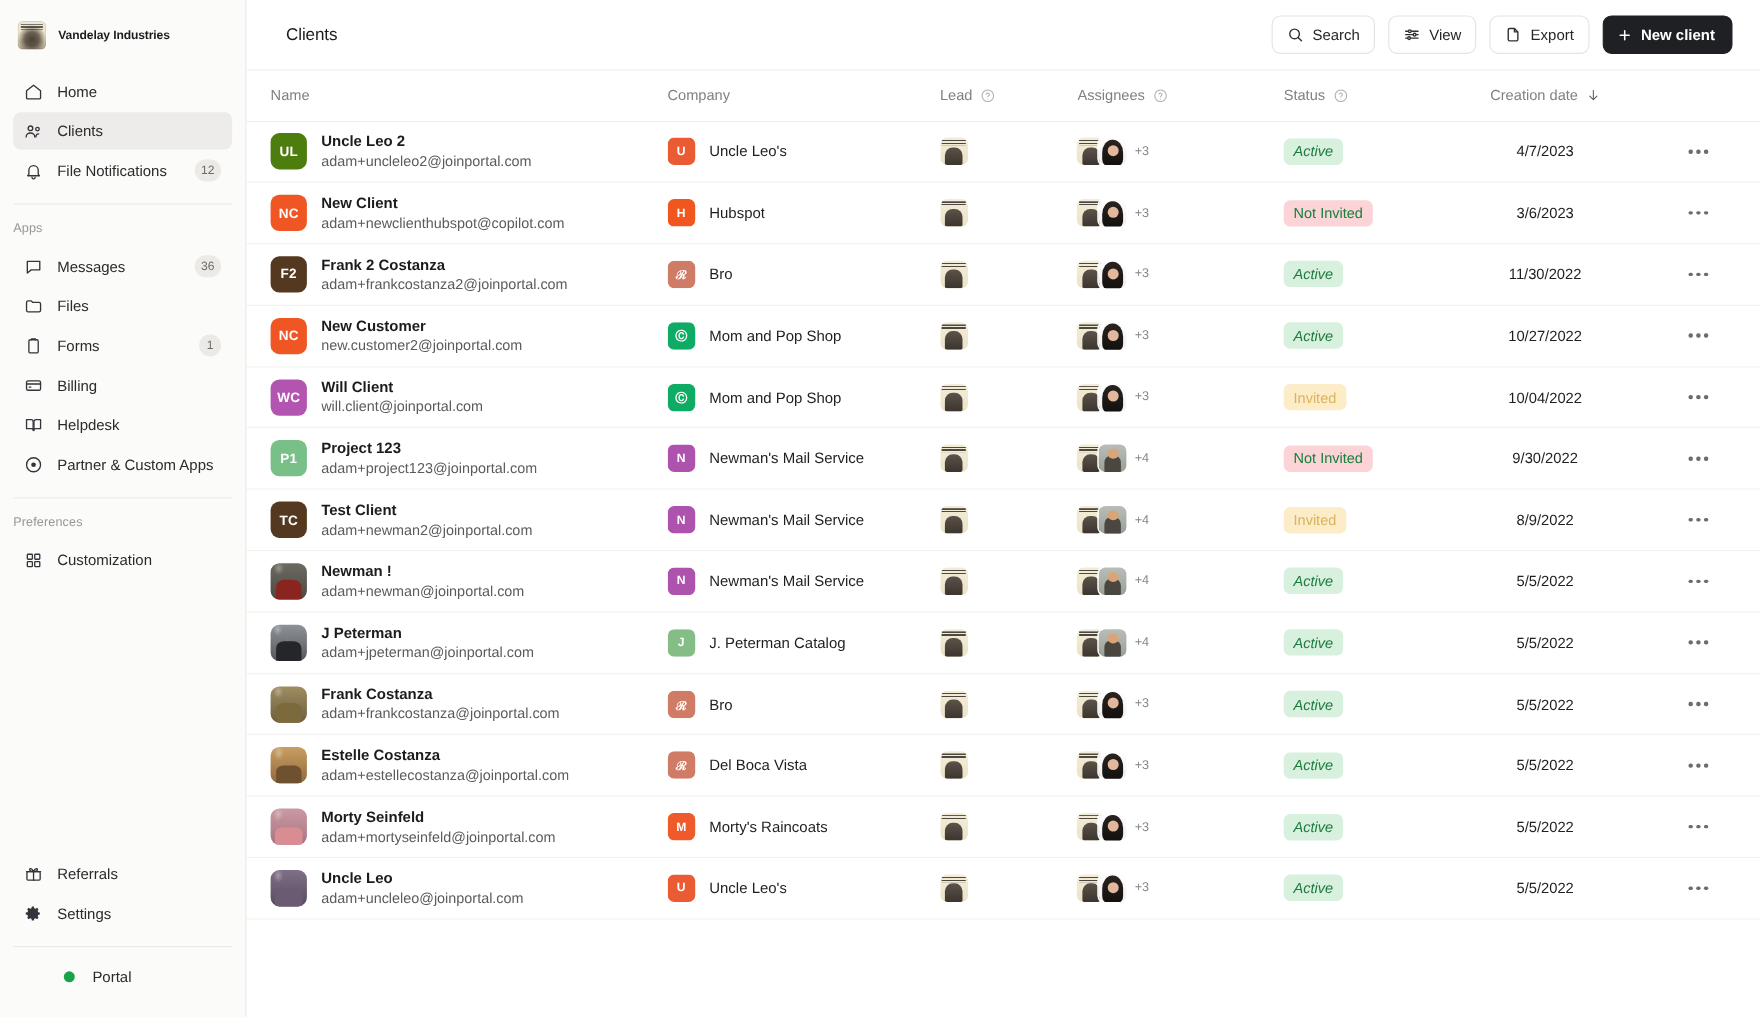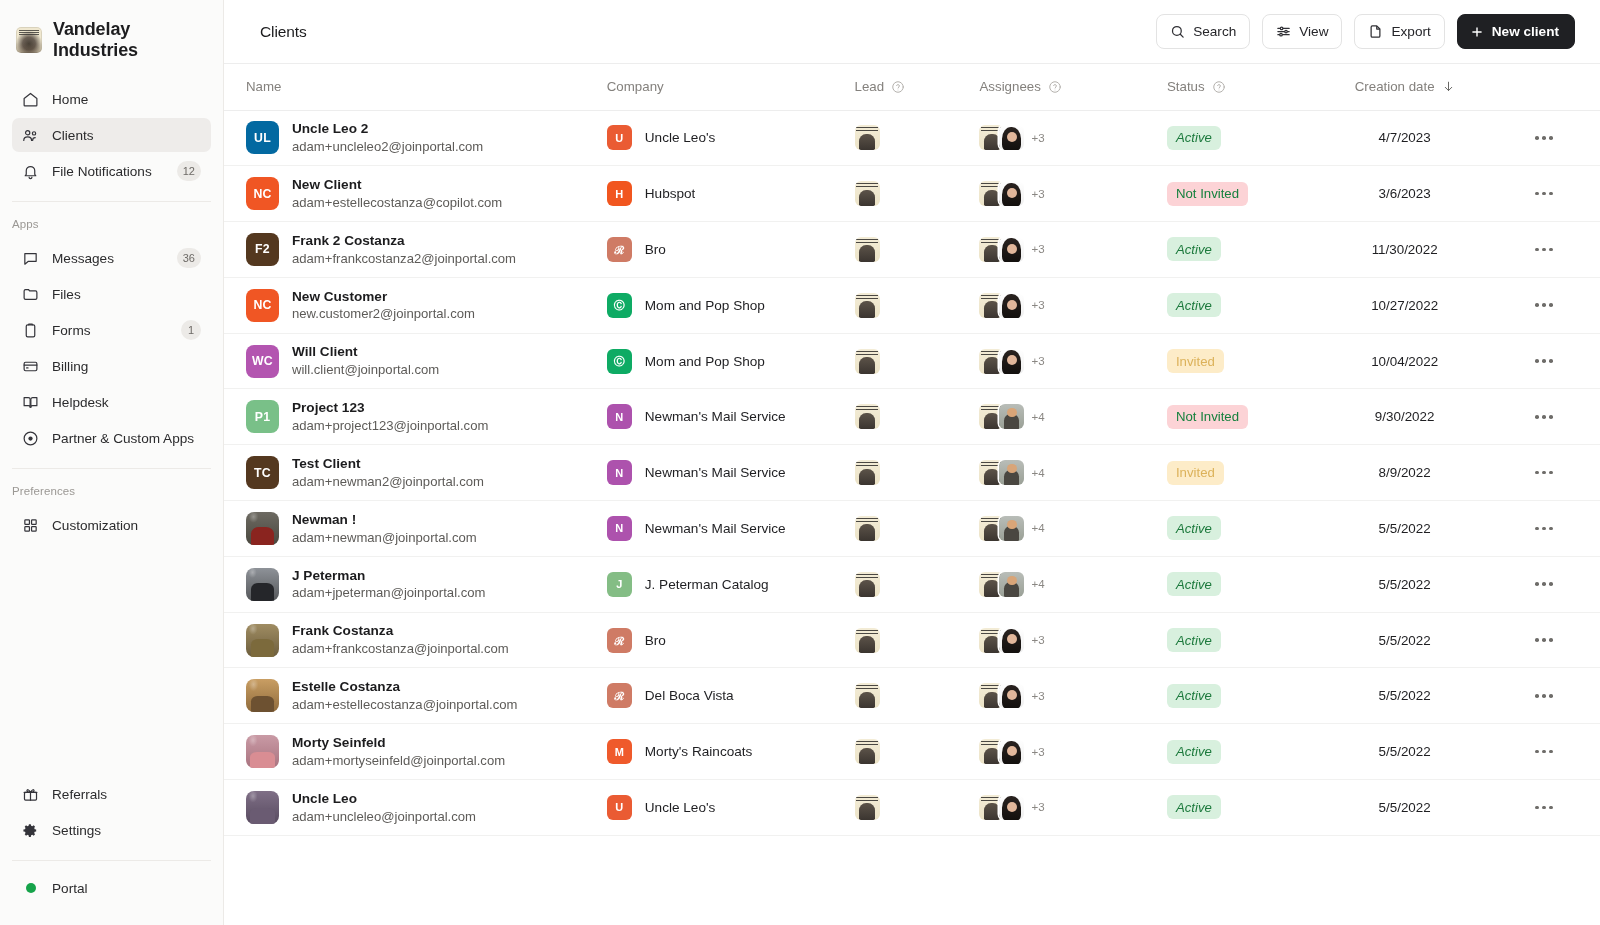--- a/index.html
+++ b/index.html
@@ -28,21 +28,21 @@
       radial-gradient(circle at 50% 64%, #4a4238 0%, #6b6055 30%, #efe7cf 62%),
       #f0e8d2;
     box-shadow: inset 0 0 0 1px rgba(0,0,0,.09);
     position: relative; overflow: hidden;
   }
   .org-logo::before {
     content: ""; position: absolute; left: 3px; right: 3px; top: 3px; height: 5px;
     background: repeating-linear-gradient(180deg,#2c2a28 0 1px, transparent 1px 2px);
     opacity: .75;
   }
-  .org-name { font-size: 18px; font-weight: 700; color: #1d1d1f; letter-spacing: -.1px; }
+  .org-name { font-size: 11px; font-weight: 700; color: #1d1d1f; letter-spacing: -.1px; }
 
   .nav-group { padding: 4px 12px 0 12px; }
   .nav-sep { height: 1px; background: #eceae7; margin: 11px 12px 10px 12px; }
   .nav-label {
     font-size: 11.5px; color: #9b9894; padding: 6px 12px 7px 12px;
     letter-spacing: .1px;
   }
   .nav-item {
     display: flex; align-items: center; gap: 13px;
     height: 34px; padding: 0 10px; border-radius: 7px;
@@ -53,21 +53,21 @@
   .nav-ico { width: 17px; height: 17px; flex: 0 0 17px; display: flex; align-items: center; justify-content: center; color: #34343a; }
   .nav-ico svg { width: 17px; height: 17px; display: block; }
   .nav-txt { flex: 1 1 auto; white-space: nowrap; }
   .nav-badge {
     min-width: 20px; height: 20px; border-radius: 10px; padding: 0 6px;
     background: #eceae7; color: #6d6a66; font-size: 11px;
     display: flex; align-items: center; justify-content: center;
   }
   .sidebar-spacer { flex: 1 1 auto; }
   .nav-bottom { padding: 0 12px 0 12px; }
-  .portal-row { padding: 0 12px 0 12px; }
+  .portal-row { padding: 0 12px 0 12px; margin-left: 32px; }
 
   
   #main { flex: 1 1 auto; height: 925px; display: flex; flex-direction: column; background: #fff; min-width: 0; }
   .topbar {
     height: 64px; flex: 0 0 64px; display: flex; align-items: center;
     padding: 0 25px 0 36px; border-bottom: 1px solid #ededed;
   }
   .page-title { font-size: 15.5px; color: #1b1b1d; font-weight: 400; letter-spacing: -.1px; }
   .topbar-actions { margin-left: auto; display: flex; align-items: center; gap: 12px; }
   .btn {
@@ -525,21 +525,21 @@
                   </span>
                 </div>
               </th>
               <th></th>
             </tr>
           </thead>
         <tbody id="tbody">
             <tr>
               <td>
                 <div class="name-cell">
-                  <div class="avatar" style="background:#0369a1">
+                  <div class="avatar" style="background:#4d7c0f">
                     <span>UL</span>
                   </div>
         <div class="name-text">
           <div class="n-title">Uncle Leo 2</div>
           <div class="n-sub">adam+uncleleo2@joinportal.com</div>
         </div>
                 </div>
               </td>
               <td>
                 <div class="comp-cell">
@@ -574,21 +574,21 @@
               </td>
             </tr>
             <tr>
               <td>
                 <div class="name-cell">
                   <div class="avatar" style="background:#f05624">
                     <span>NC</span>
                   </div>
         <div class="name-text">
           <div class="n-title">New Client</div>
-          <div class="n-sub">adam+estellecostanza@copilot.com</div>
+          <div class="n-sub">adam+newclienthubspot@copilot.com</div>
         </div>
                 </div>
               </td>
               <td>
                 <div class="comp-cell">
         <div class="comp-ico" style="background:#f1561f">
                     <span>H</span>
                   </div>
         <div class="comp-name">Hubspot</div>
       </div>

